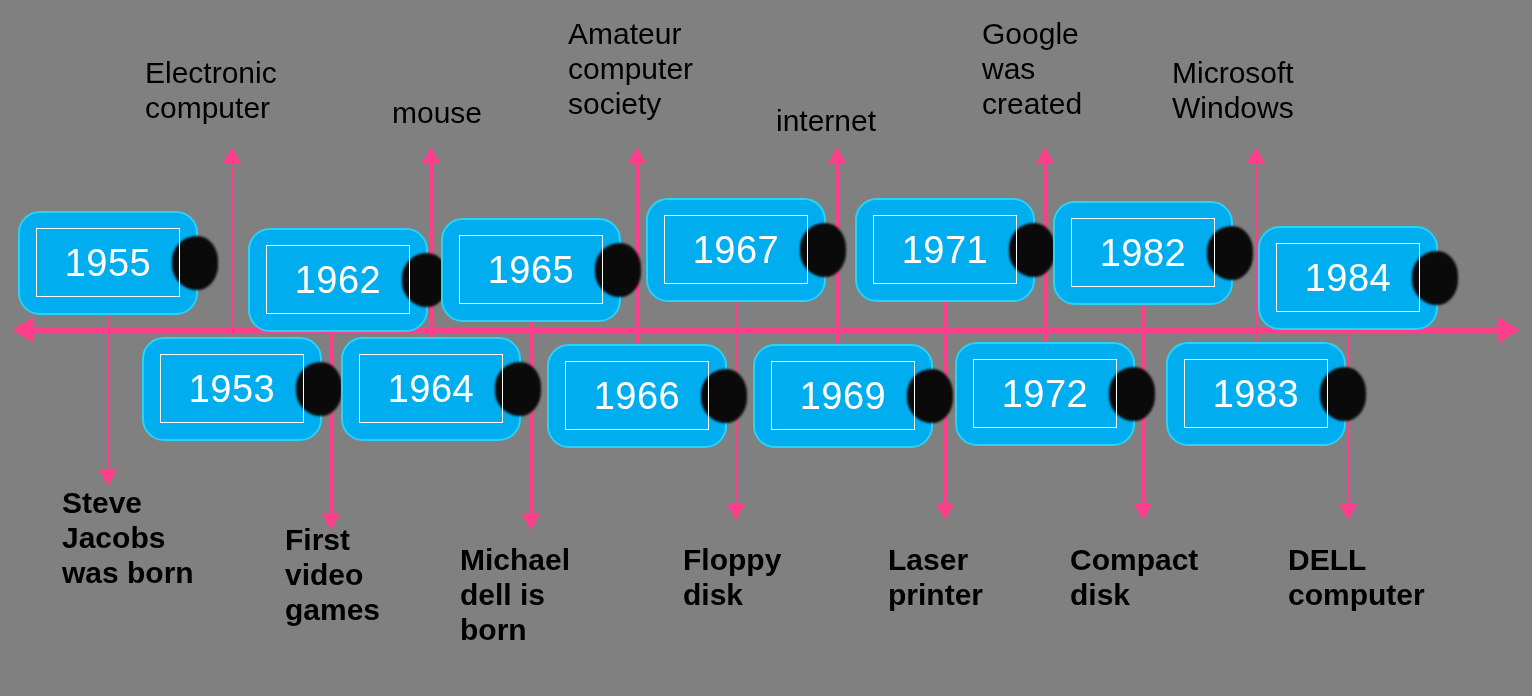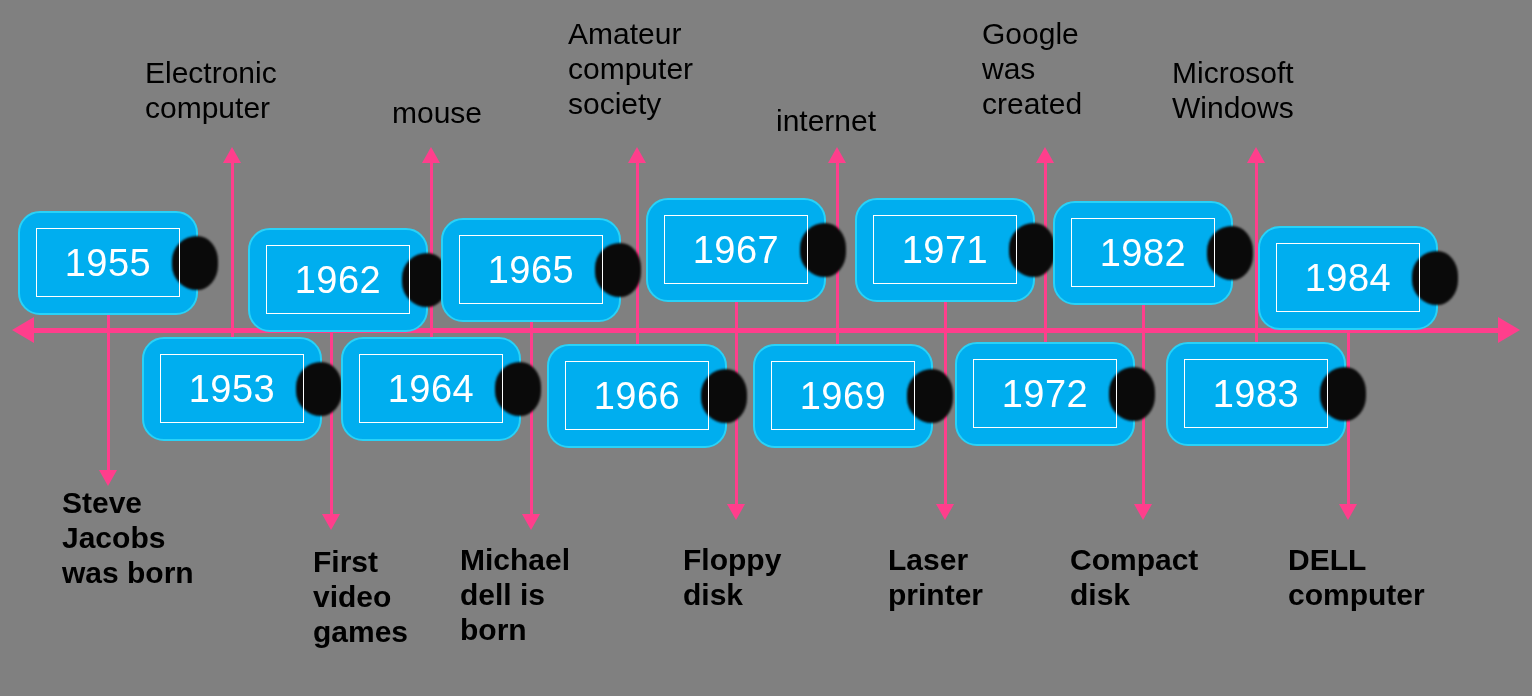--- a/index.html
+++ b/index.html
@@ -228,21 +228,21 @@
           <span class="year">1984</span>
         </div>
       </div>
     </div>
   <div id="layer-labels">
       <div class="label bottom" style="left: 30px; top: 486px; margin-left: 32px;">Steve
 Jacobs
 was born</div>
       <div class="label top" style="left: 145px; top: 56px;">Electronic
 computer</div>
-      <div class="label bottom" style="left: 285px; top: 545px; margin-left: 28px;">First
+      <div class="label bottom" style="left: 285px; top: 523px;">First
 video
 games</div>
       <div class="label top" style="left: 392px; top: 96px;">mouse</div>
       <div class="label bottom" style="left: 460px; top: 543px;">Michael
 dell is
 born</div>
       <div class="label top" style="left: 568px; top: 17px;">Amateur
 computer
 society</div>
       <div class="label bottom" style="left: 683px; top: 543px;">Floppy

